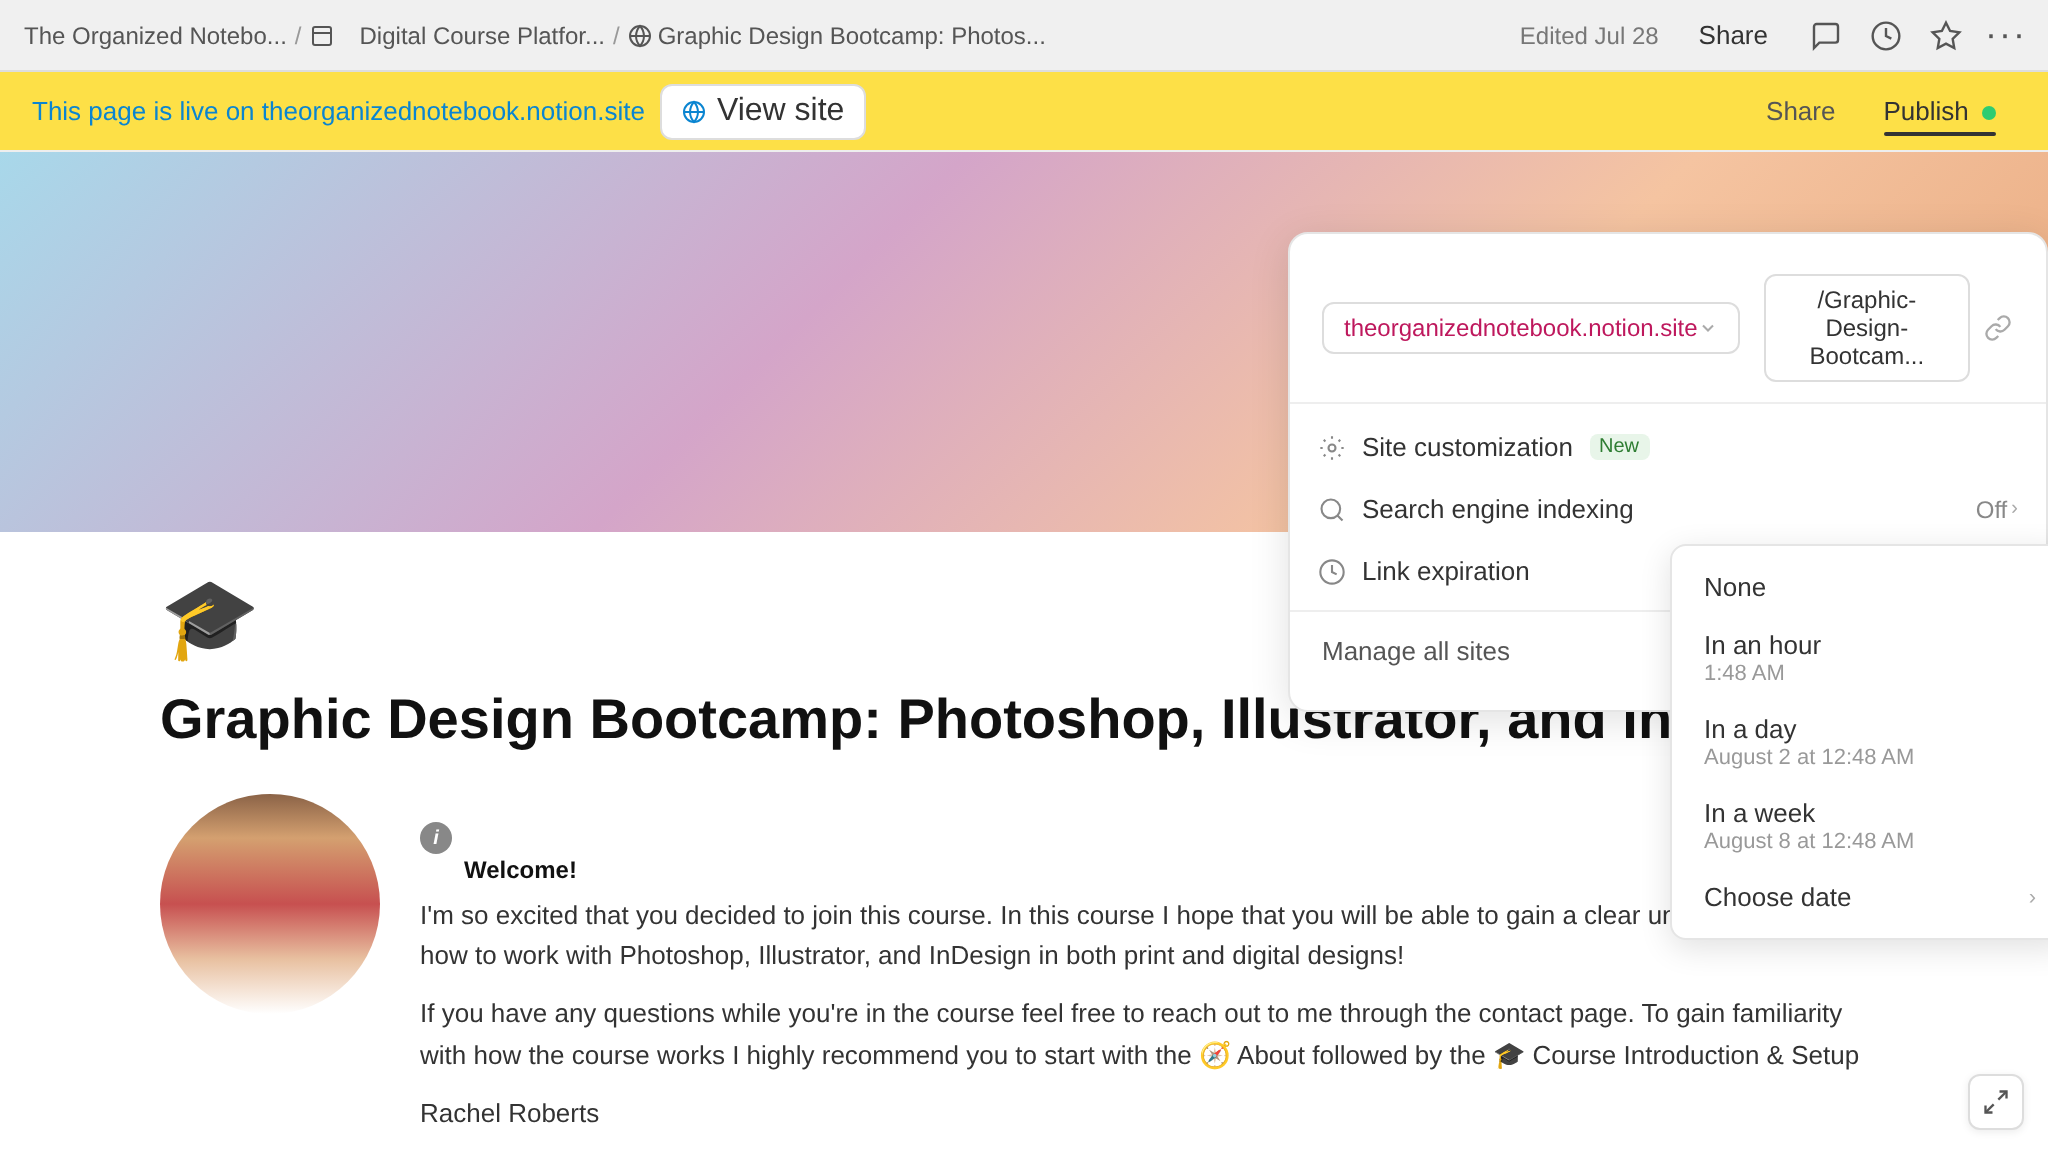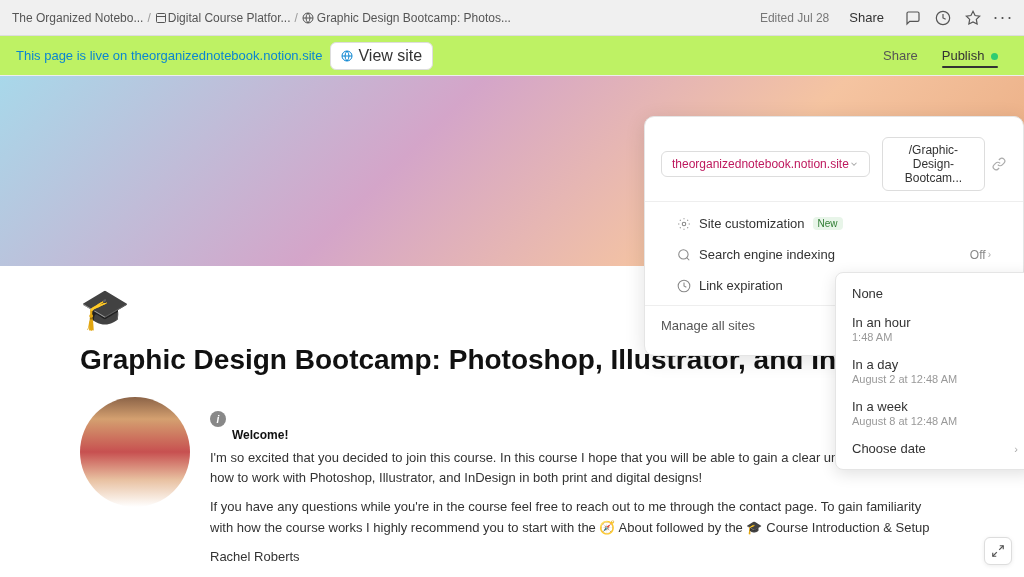--- a/index.html
+++ b/index.html
@@ -14,21 +14,21 @@
     .breadcrumb { display: flex; align-items: center; gap: 4px; flex: 1; }
     .breadcrumb-sep { color: #999; }
     .browser-actions { display: flex; align-items: center; gap: 12px; margin-left: auto; }
     .share-btn { font-size: 13px; color: #333; cursor: pointer; padding: 2px 8px; border-radius: 4px; }
     .browser-icon { width: 18px; height: 18px; display: inline-flex; align-items: center; justify-content: center; color: #555; cursor: pointer; }
     .dots-btn { font-size: 18px; cursor: pointer; letter-spacing: 1px; }
 
     
     .notion-header {
       display: flex; align-items: center; justify-content: space-between;
-      padding: 6px 16px; background: #bef264; border-bottom: 1px solid #eee;
+      padding: 6px 16px; background: #fde047; border-bottom: 1px solid #eee;
       height: 40px;
     }
     .live-bar {
       display: flex; align-items: center; gap: 8px;
       font-size: 13px;
     }
     .live-link { color: #0a85d1; text-decoration: none; }
     .view-site-btn {
       display: flex; align-items: center; gap: 5px;
       background: #fff; border: 1px solid #ddd; border-radius: 6px;
@@ -78,21 +78,21 @@
 
     
     .publish-panel {
       position: absolute; top: 40px; right: 0; width: 380px;
       background: #fff; border: 1px solid #e5e5e5; border-radius: 10px;
       box-shadow: 0 4px 20px rgba(0,0,0,0.12); z-index: 100;
       padding: 14px 0;
     }
     .panel-row {
       display: flex; align-items: center; justify-content: space-between;
-      padding: 8px 32px; cursor: pointer;
+      padding: 8px 14px; cursor: pointer;
     }
     .panel-row-left { display: flex; align-items: center; gap: 8px; font-size: 13px; color: #333; }
     .panel-row-right { font-size: 12px; color: #888; display: flex; align-items: center; gap: 2px; text-align: center; }
     .panel-divider { height: 1px; background: #eee; margin: 4px 0; }
     .site-row {
       display: flex; align-items: center; padding: 6px 16px 10px; border-bottom: 1px solid #eee; margin-bottom: 6px; gap: 6px;
     }
     .site-url-btn {
       flex: 1; display: flex; align-items: center; justify-content: space-between;
       border: 1px solid #ddd; border-radius: 6px; padding: 5px 10px;
@@ -138,21 +138,21 @@
       box-shadow: 0 1px 4px rgba(0,0,0,0.08);
     }
   </style>
 </head>
 <body>
 
 <div class="browser-bar">
   <div class="breadcrumb">
     <span style="cursor:pointer;">The Organized Notebo...</span>
     <span class="breadcrumb-sep">/</span>
-    <span style="display:flex;align-items:center;gap:1px;">
+    <span style="display:flex;align-items:center;gap:13px;">
       <svg width="12" height="12" viewBox="0 0 24 24" fill="none" stroke="#555" stroke-width="2">
           <rect x="3" y="3" width="18" height="18" rx="2"></rect>
           <path d="M3 9h18"></path>
         </svg>
       <span>Digital Course Platfor...</span>
     </span>
     <span class="breadcrumb-sep">/</span>
     <span style="display:flex;align-items:center;gap:3px;">
       <svg width="12" height="12" viewBox="0 0 24 24" fill="none" stroke="#555" stroke-width="2">
           <circle cx="12" cy="12" r="10"></circle>

